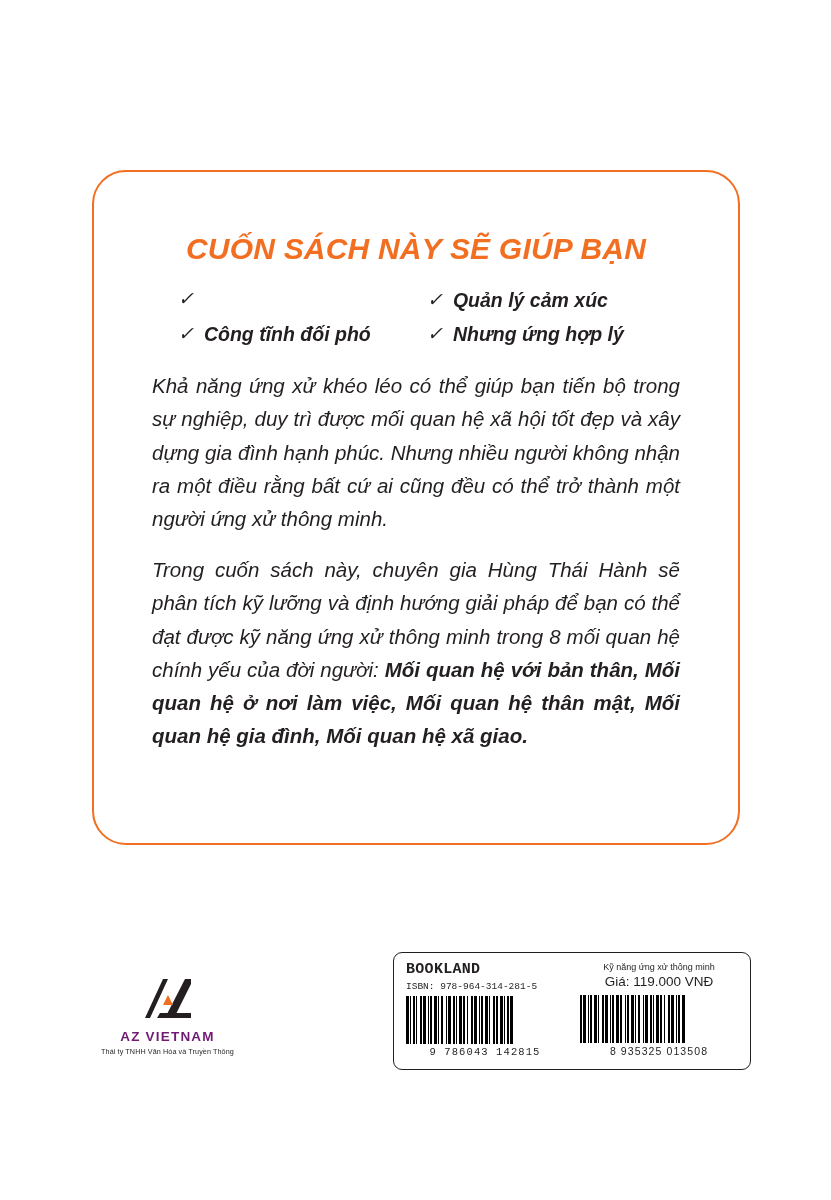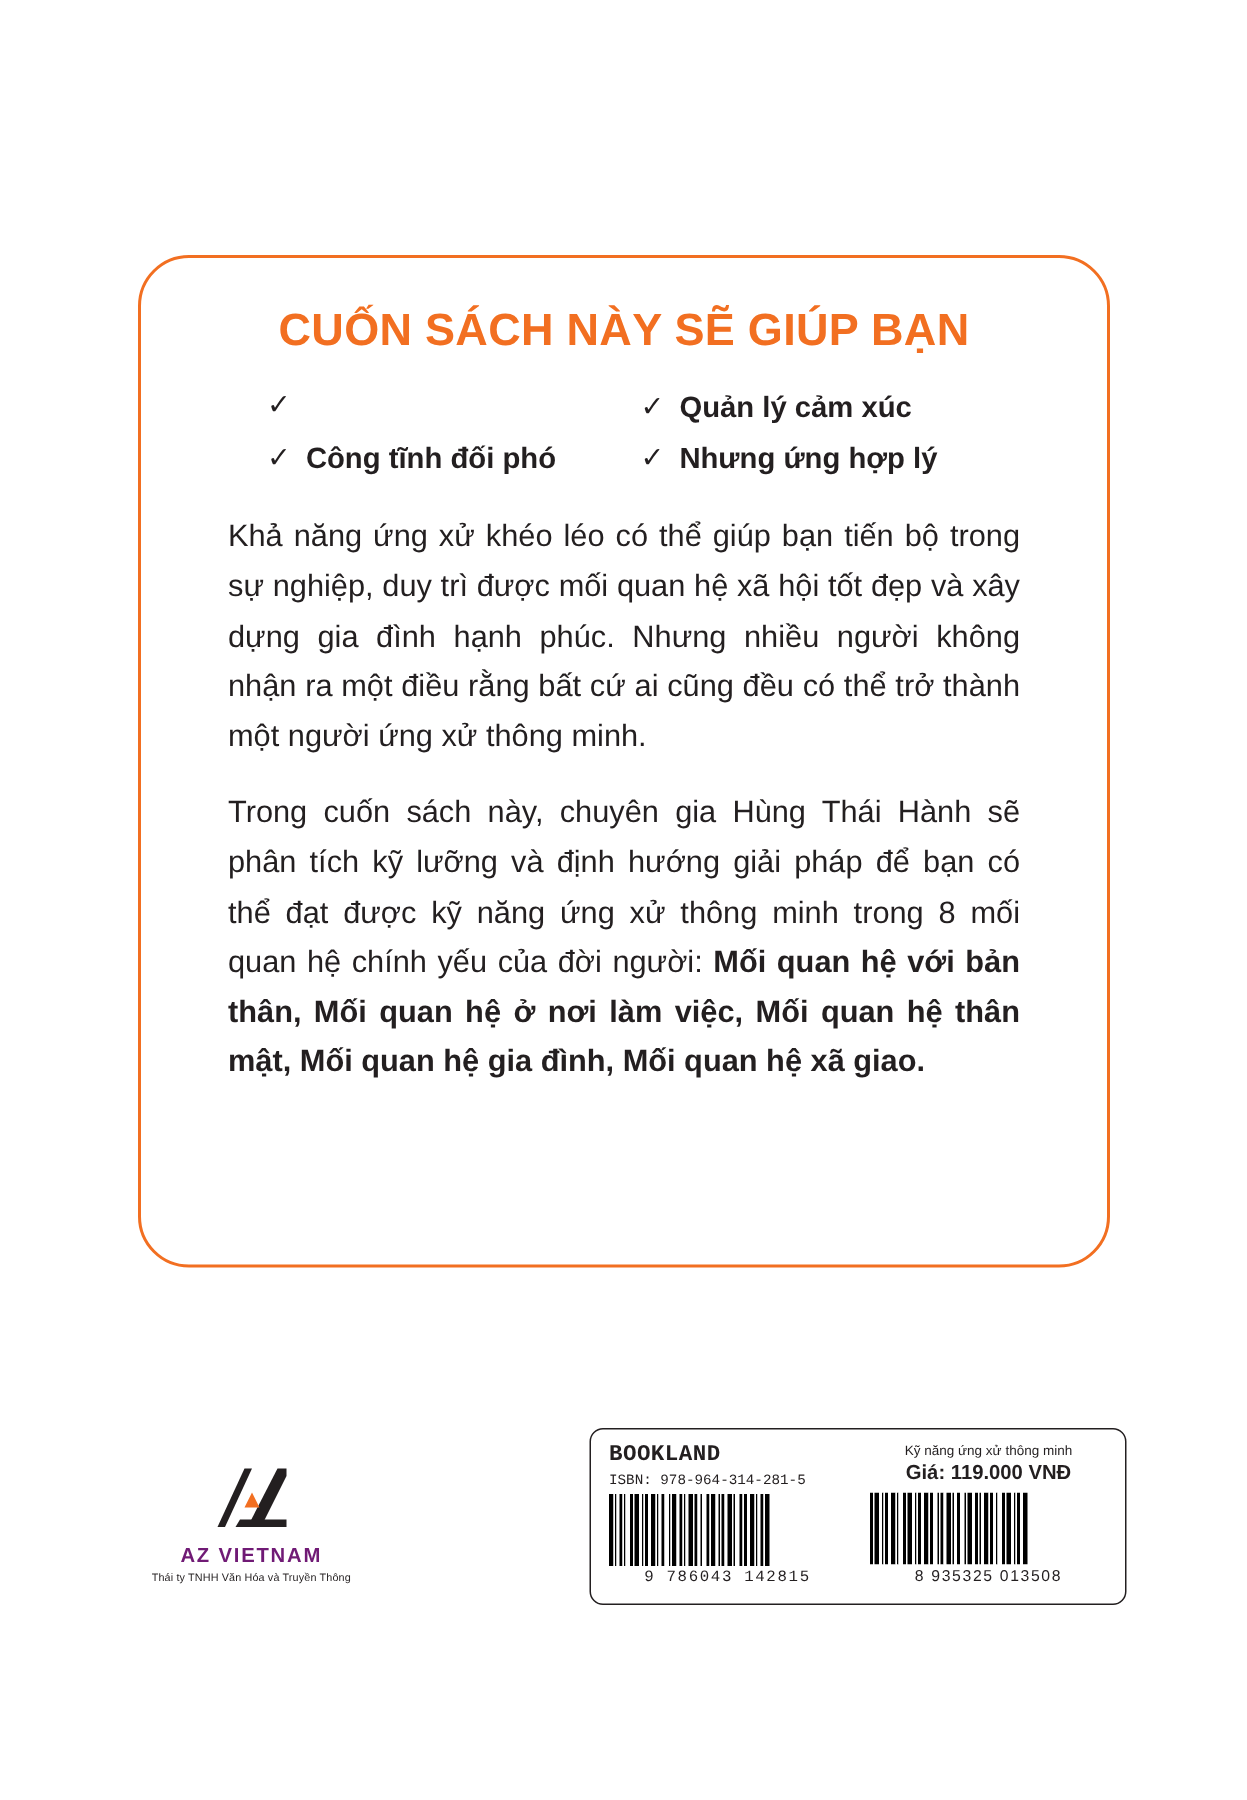--- a/index.html
+++ b/index.html
@@ -31,21 +31,22 @@
     height: 675px;
     border: 2px solid #F26F21;
     border-radius: 34px;
     box-sizing: border-box;
   }
 
   .frame-inner {
     position: absolute;
     left: 58px;
     right: 58px;
-    top: 32px;
+    top: 60px;
+    font-style: italic;
   }
 
   .headline {
     color: #F26F21;
     font-weight: bold;
     font-size: 30px;
     letter-spacing: 0.2px;
     text-align: center;
     margin: 0 0 22px 0;
     line-height: 1.15;
@@ -150,21 +151,21 @@
     line-height: 1.2;
   }
   .bc-book {
     font-size: 9px;
     text-align: center;
     line-height: 1.2;
     margin-bottom: 1px;
   }
   .bc-price {
     font-size: 13.5px;
-    font-weight: bold;
+    font-weight: normal;
     text-align: center;
     line-height: 1.2;
     margin-bottom: 1px;
   }
 
   .bars {
     margin-top: 4px;
     height: 48px;
     display: flex;
     align-items: stretch;

